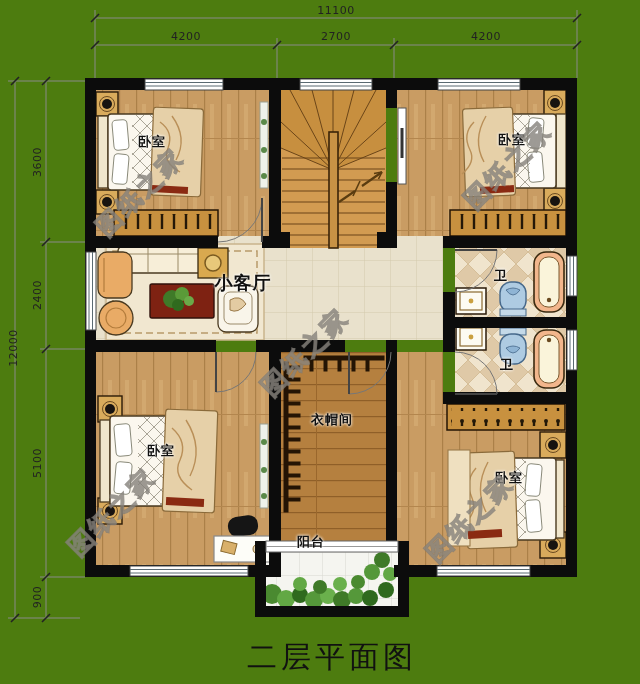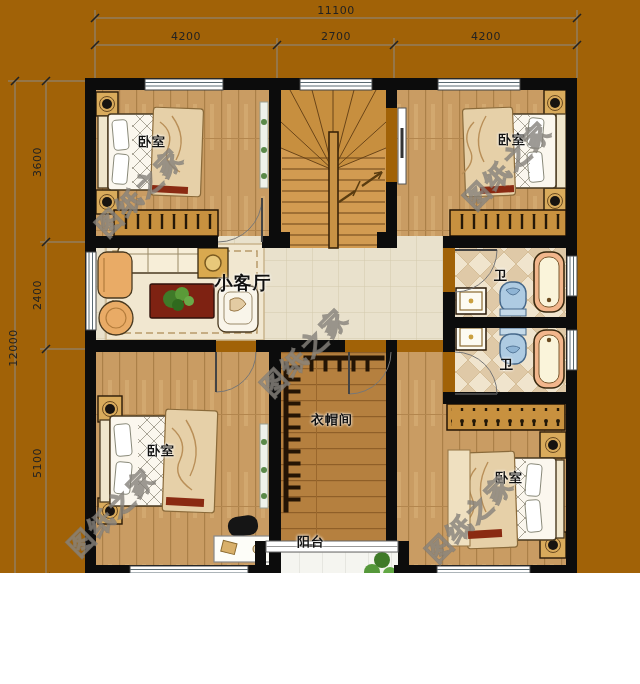--- a/index.html
+++ b/index.html
@@ -1,16 +1,16 @@
 <!DOCTYPE html>
 <html><head>
 <meta charset="utf-8">
 <style>
   html,body{margin:0;padding:0;background:#ffffff;}
-  .scene{position:relative;width:640px;height:573px;background:#a16207;overflow:hidden;
+  .scene{position:relative;width:640px;height:684px;background:#4d7c0f;overflow:hidden;
          font-family:"DejaVu Sans","Liberation Sans",sans-serif;}
   .lbl{position:absolute;transform:translate(-50%,-50%);color:#101010;white-space:nowrap;
        font-weight:600;letter-spacing:1px;
        text-shadow:0 0 3px rgba(255,255,255,.9),0 0 3px rgba(255,255,255,.9);text-align:center;}
   .lbl.room{font-size:13px;}
   .lbl.living{font-size:18px;}
   .lbl.small{font-size:13px;}
   .dim{position:absolute;transform:translate(-50%,-50%);font-size:11px;color:#222;
        font-weight:400;letter-spacing:.5px;white-space:nowrap;}
   .dim.v{transform:translate(-50%,-50%) rotate(-90deg);}
@@ -382,13 +382,14 @@
   <span class="lbl small" style="left:507px;top:365px">卫</span>
   <span class="lbl room" style="left:332px;top:420px">衣帽间</span>
   <span class="lbl room" style="left:311px;top:542px">阳台</span>
 
   <span class="wm" style="left:140px;top:192px">图纸之家</span>
   <span class="wm" style="left:508px;top:165px">图纸之家</span>
   <span class="wm" style="left:305px;top:352px">图纸之家</span>
   <span class="wm" style="left:112px;top:512px">图纸之家</span>
   <span class="wm" style="left:470px;top:518px">图纸之家</span>
 
+  <span class="title" style="left:332px;top:657px">二层平面图</span>
 </div>
 
 </body></html>

